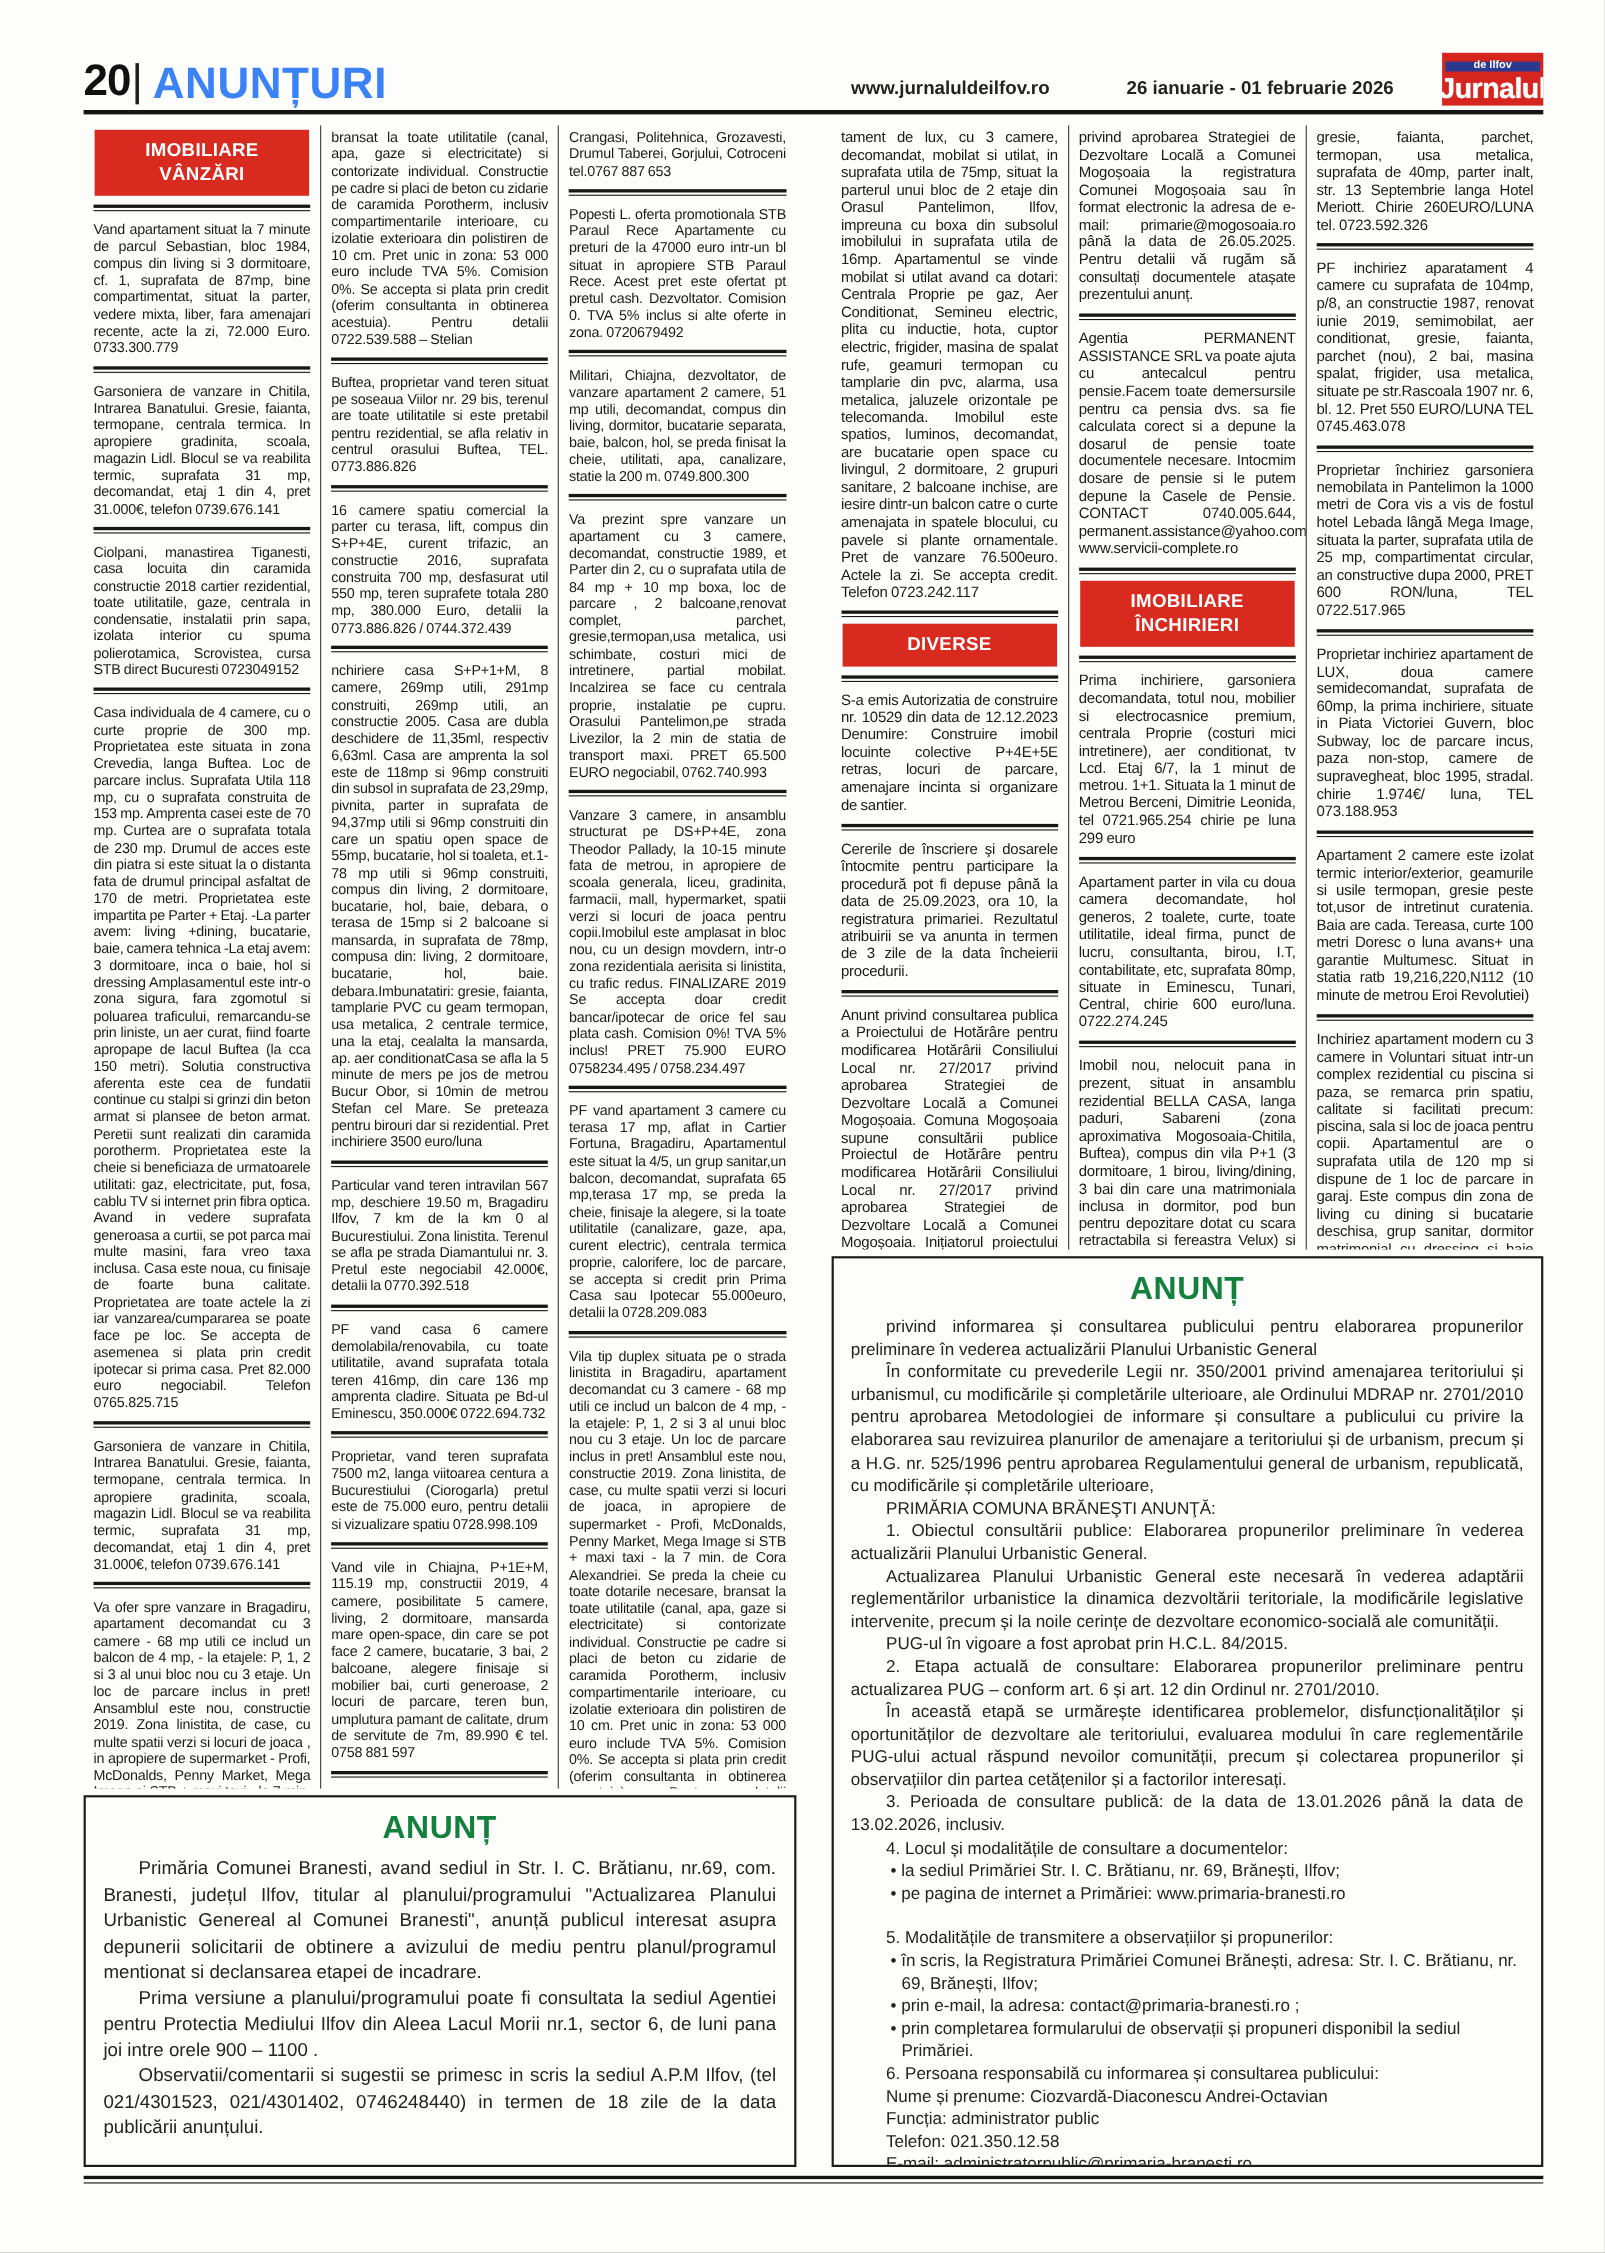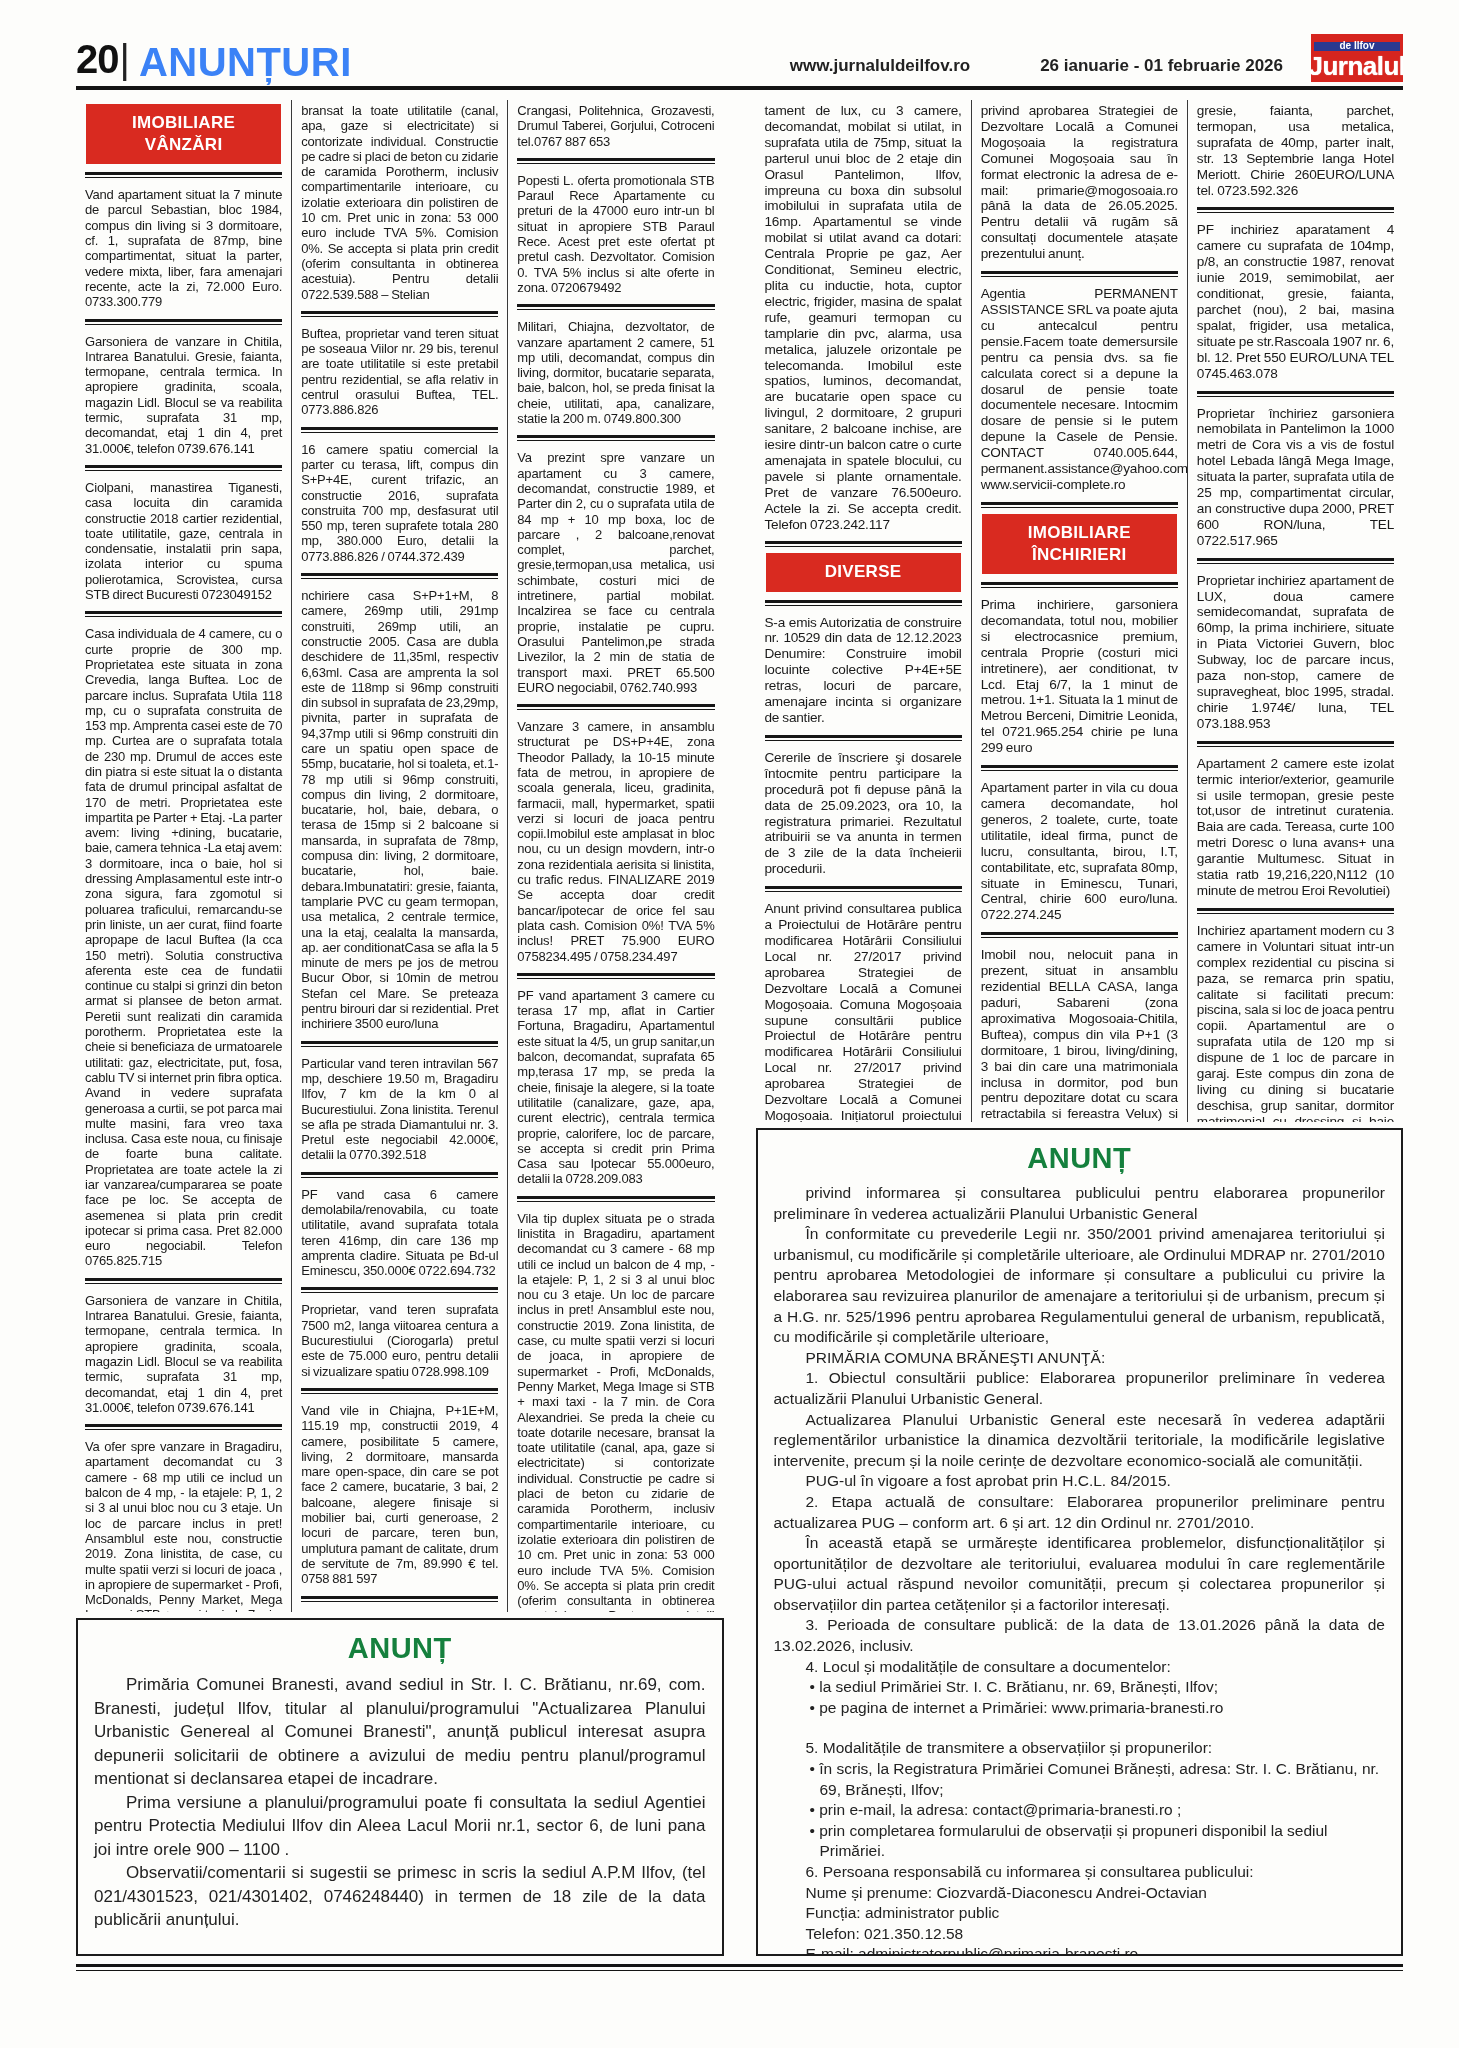--- a/index.html
+++ b/index.html
@@ -1,27 +1,27 @@
 <!DOCTYPE html>
 <html><head>
 <meta charset="utf-8">
 <style>
   html,body{margin:0;padding:0;background:#888;}
   .page{position:relative;width:1459px;height:2048px;background:#fdfdfb;margin:0 auto;
         font-family:"Liberation Sans",sans-serif;color:#1a1a1a;box-sizing:border-box;
-        padding:26px 56px 0 76px;overflow:hidden;}
+        padding:40px 56px 0 76px;overflow:hidden;}
   
   .hdr{display:flex;align-items:flex-end;height:56px;}
   .pnum{font-size:40px;font-weight:bold;letter-spacing:-1px;color:#111;}
   .pnum .bar{font-weight:normal;color:#222;margin:0 2px 0 1px;}
   .ptitle{font-size:40px;font-weight:bold;color:#3b82f6;letter-spacing:.5px;margin:0 0 0 8px;line-height:1;}
   .hspace{flex:1;}
   .hsite,.hdate{font-size:17px;font-weight:bold;color:#222;align-self:flex-end;margin:0 0 6px 0;}
   .hsite{margin-right:70px;}
-  .hdate{margin-right:28px;}
+  .hdate{margin-right:44px;}
   .logo{width:92px;height:48px;background:#d6251f;position:relative;flex:0 0 auto;
         display:flex;align-items:flex-end;justify-content:center;overflow:hidden;}
   .logo-band{position:absolute;top:8px;left:3px;right:3px;height:9px;background:#2b3990;}
   .logo-top{position:absolute;top:6px;left:0;right:0;text-align:center;font-size:10px;font-weight:bold;
             color:#fff;z-index:2;line-height:12px;}
   .logo-main{position:relative;z-index:1;color:#fff;font-weight:bold;font-size:26px;letter-spacing:-.5px;
              line-height:30px;padding-bottom:1px;text-shadow:0 0 1px #fff;}
   .top-rule{border-top:4px solid #141414;margin-top:4px;}
   
   .main{display:flex;gap:32px;margin-top:10px;}

